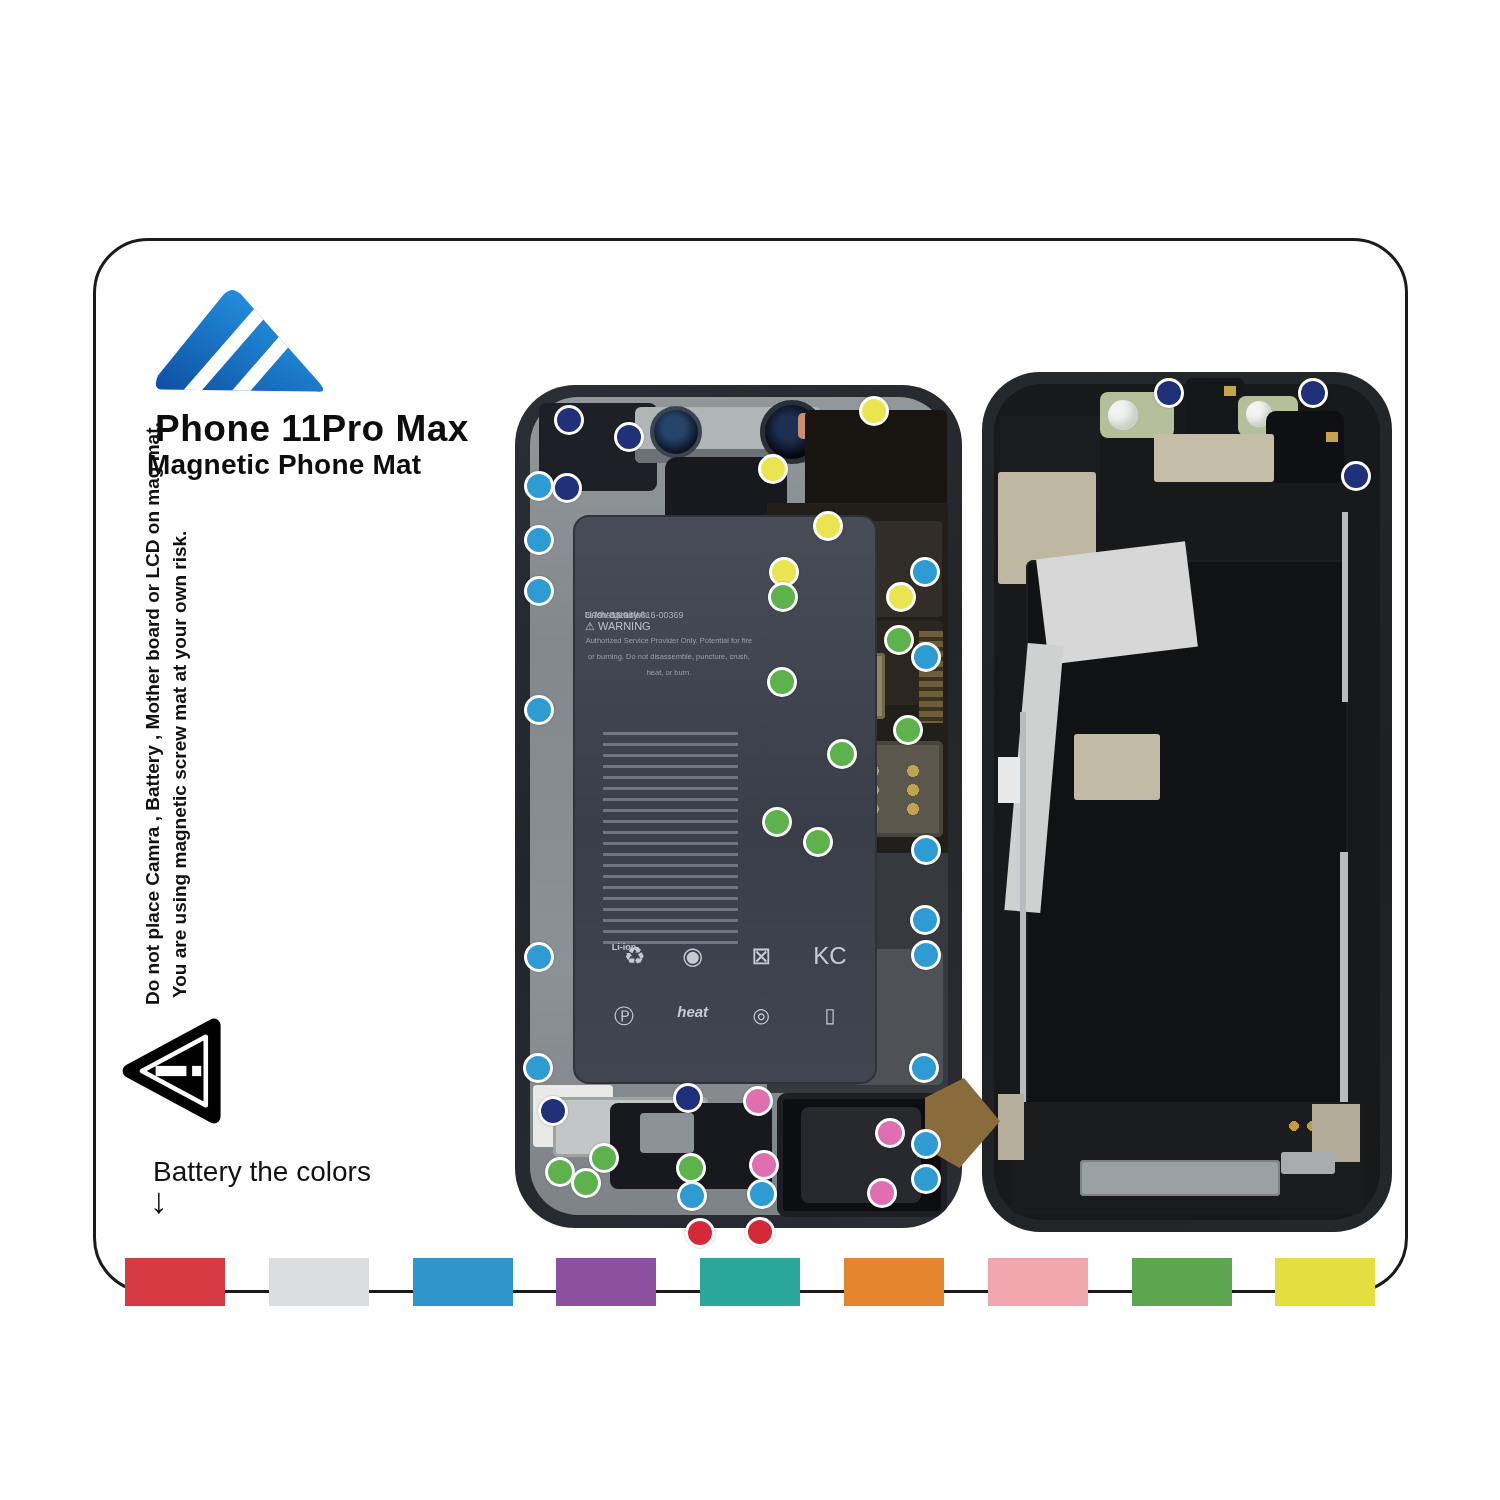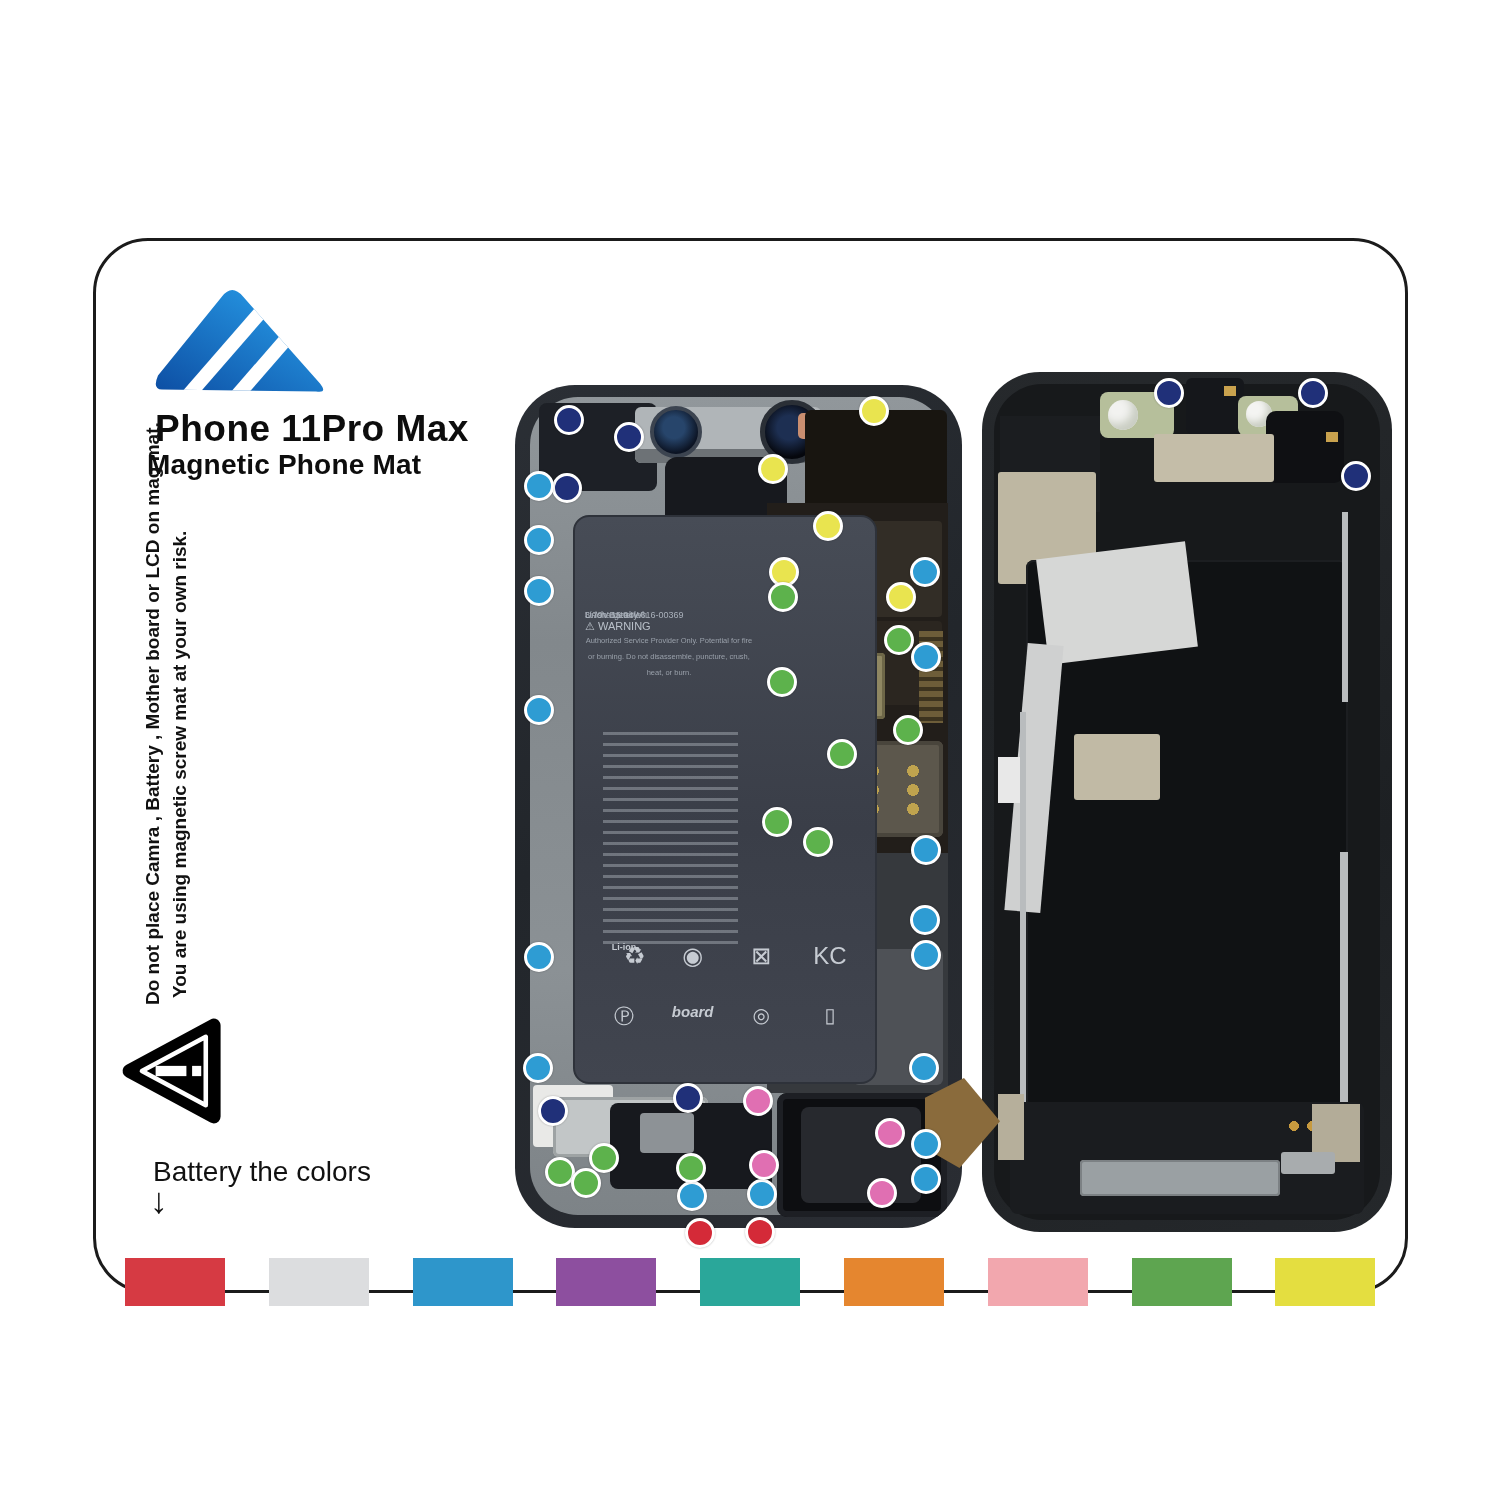--- a/index.html
+++ b/index.html
@@ -213,21 +213,21 @@
         <span class="cell">
             <span>♻</span>
             <span class="sub">Li-ion</span>
           </span>
         <span class="cell">◉</span>
         <span class="cell">⊠</span>
         <span class="cell">KC</span>
       </div>
       <div class="bat-icons r2">
         <span class="cell">Ⓟ</span>
-        <span class="cell ul">board</span>
+        <span class="cell ul">heat</span>
         <span class="cell">◎</span>
         <span class="cell">▯</span>
       </div>
     </div>
 
     <div class="lp-wflex"></div>
     <div class="lp-taptic"></div>
     <div class="lp-botmod">
       <div class="lp-botsil"></div>
     </div>

